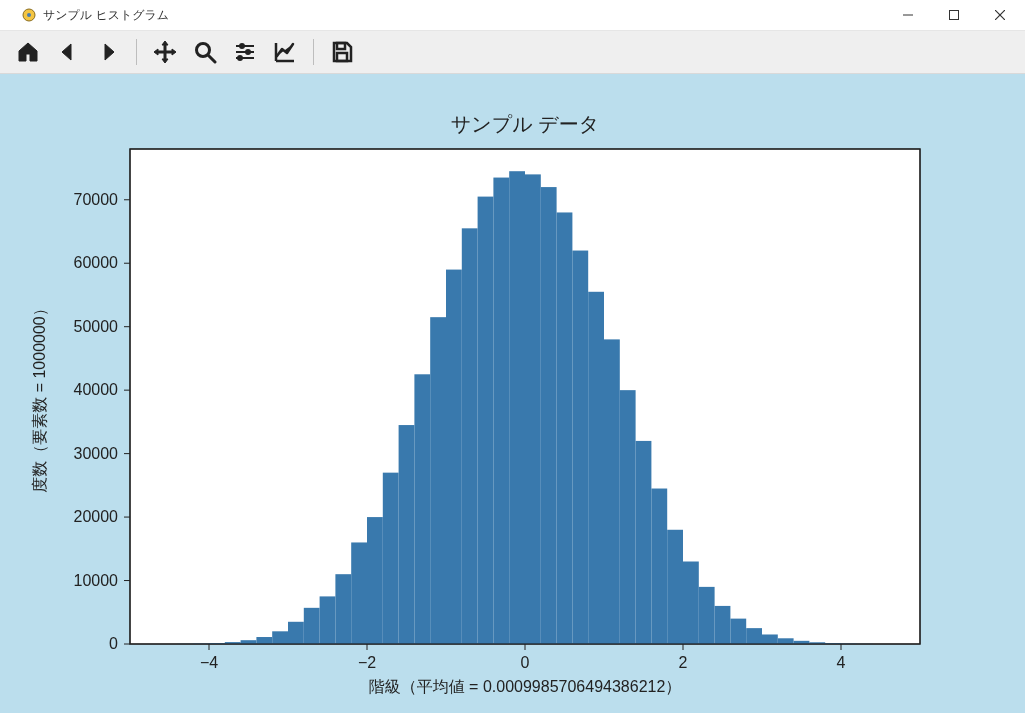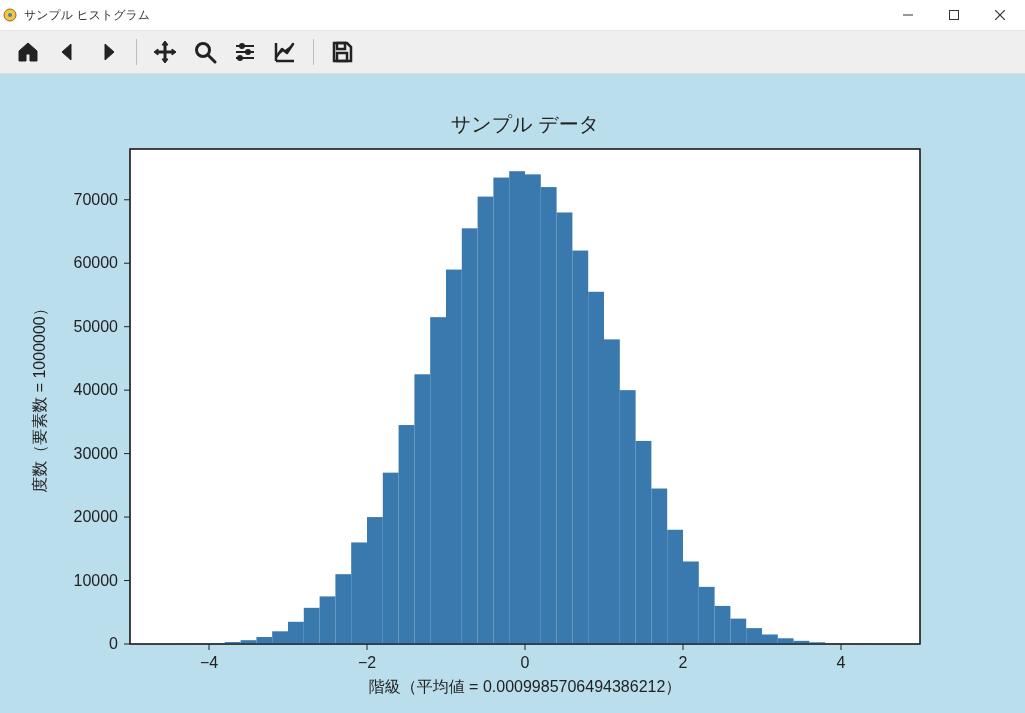--- a/index.html
+++ b/index.html
@@ -11,21 +11,21 @@
     background: #ffffff;
     overflow: hidden;
   }
   
   .titlebar {
     height: 30px;
     background: #ffffff;
     border-bottom: 1px solid #e6e6e6;
     display: flex;
     align-items: center;
-    padding: 0 2px 0 2px;
+    padding: 0 2px 0 21px;
     font-size: 12px;
     color: #333;
   }
   .titlebar .app-icon {
     width: 16px; height: 16px; margin-right: 6px;
     display:inline-flex; align-items:center; justify-content:center;
   }
   .titlebar .title { flex: 0 0 auto; }
   .titlebar .spacer { flex: 1 1 auto; }
   .sysbtn {

